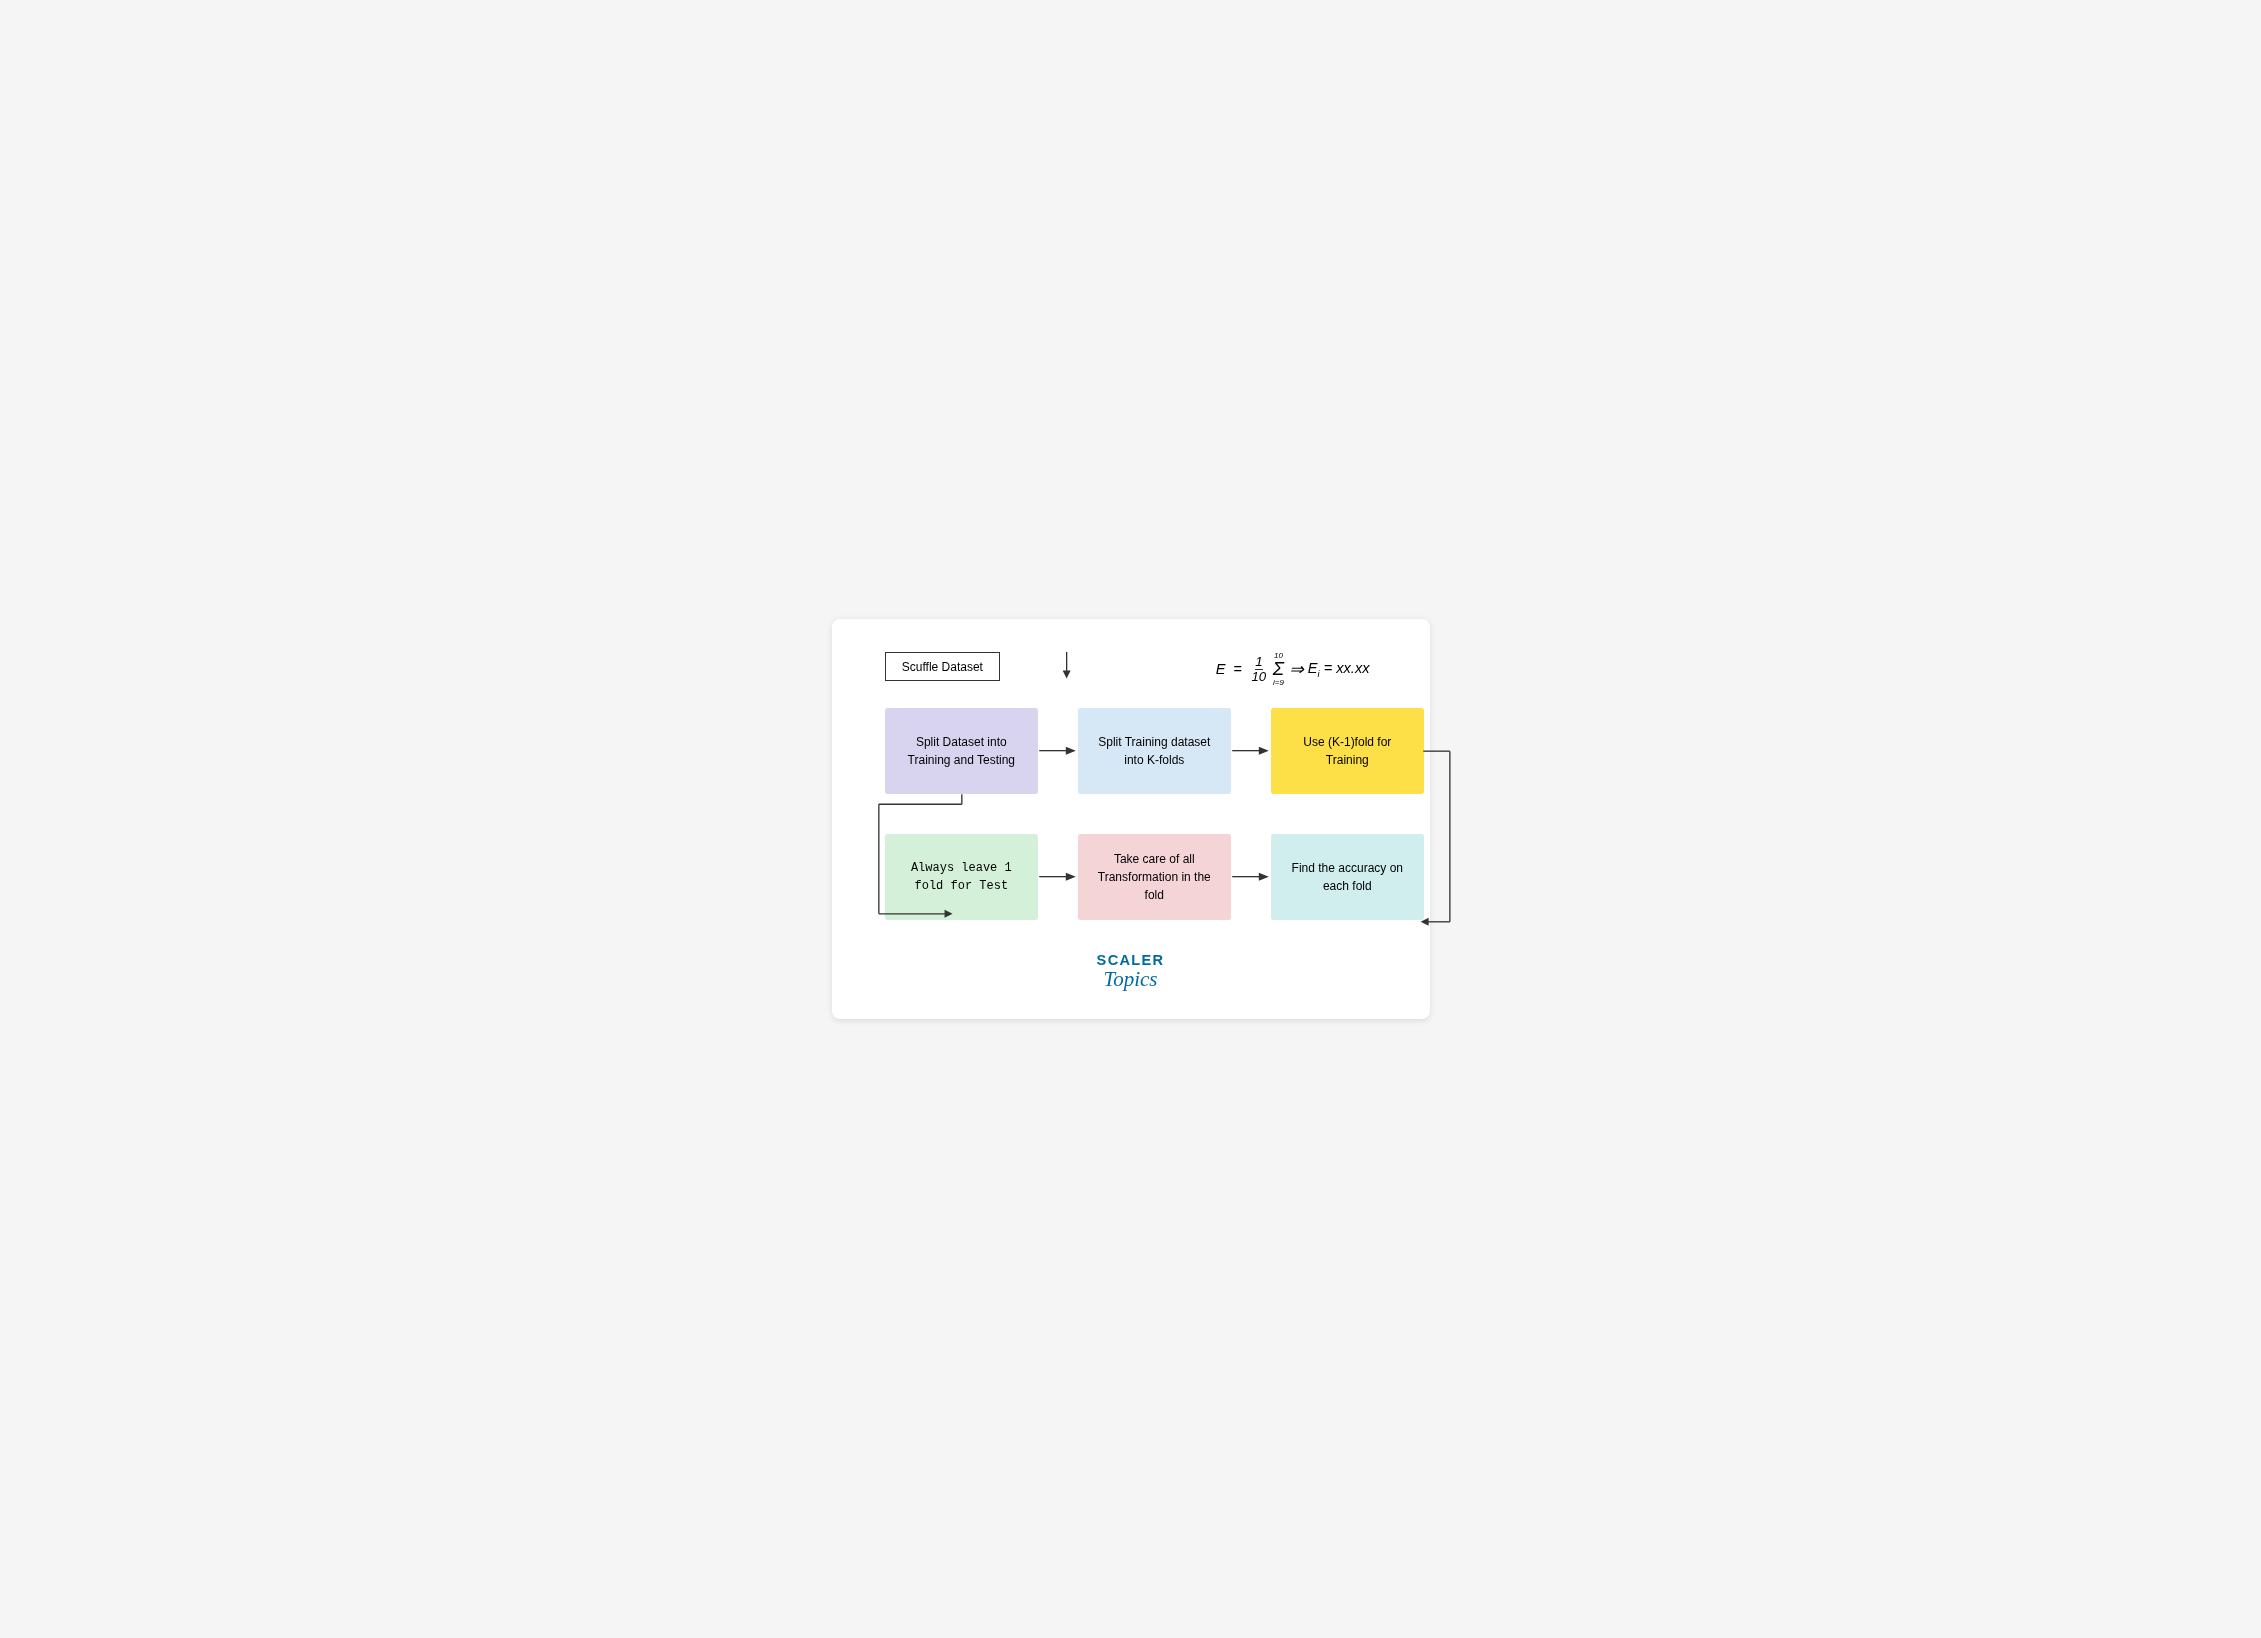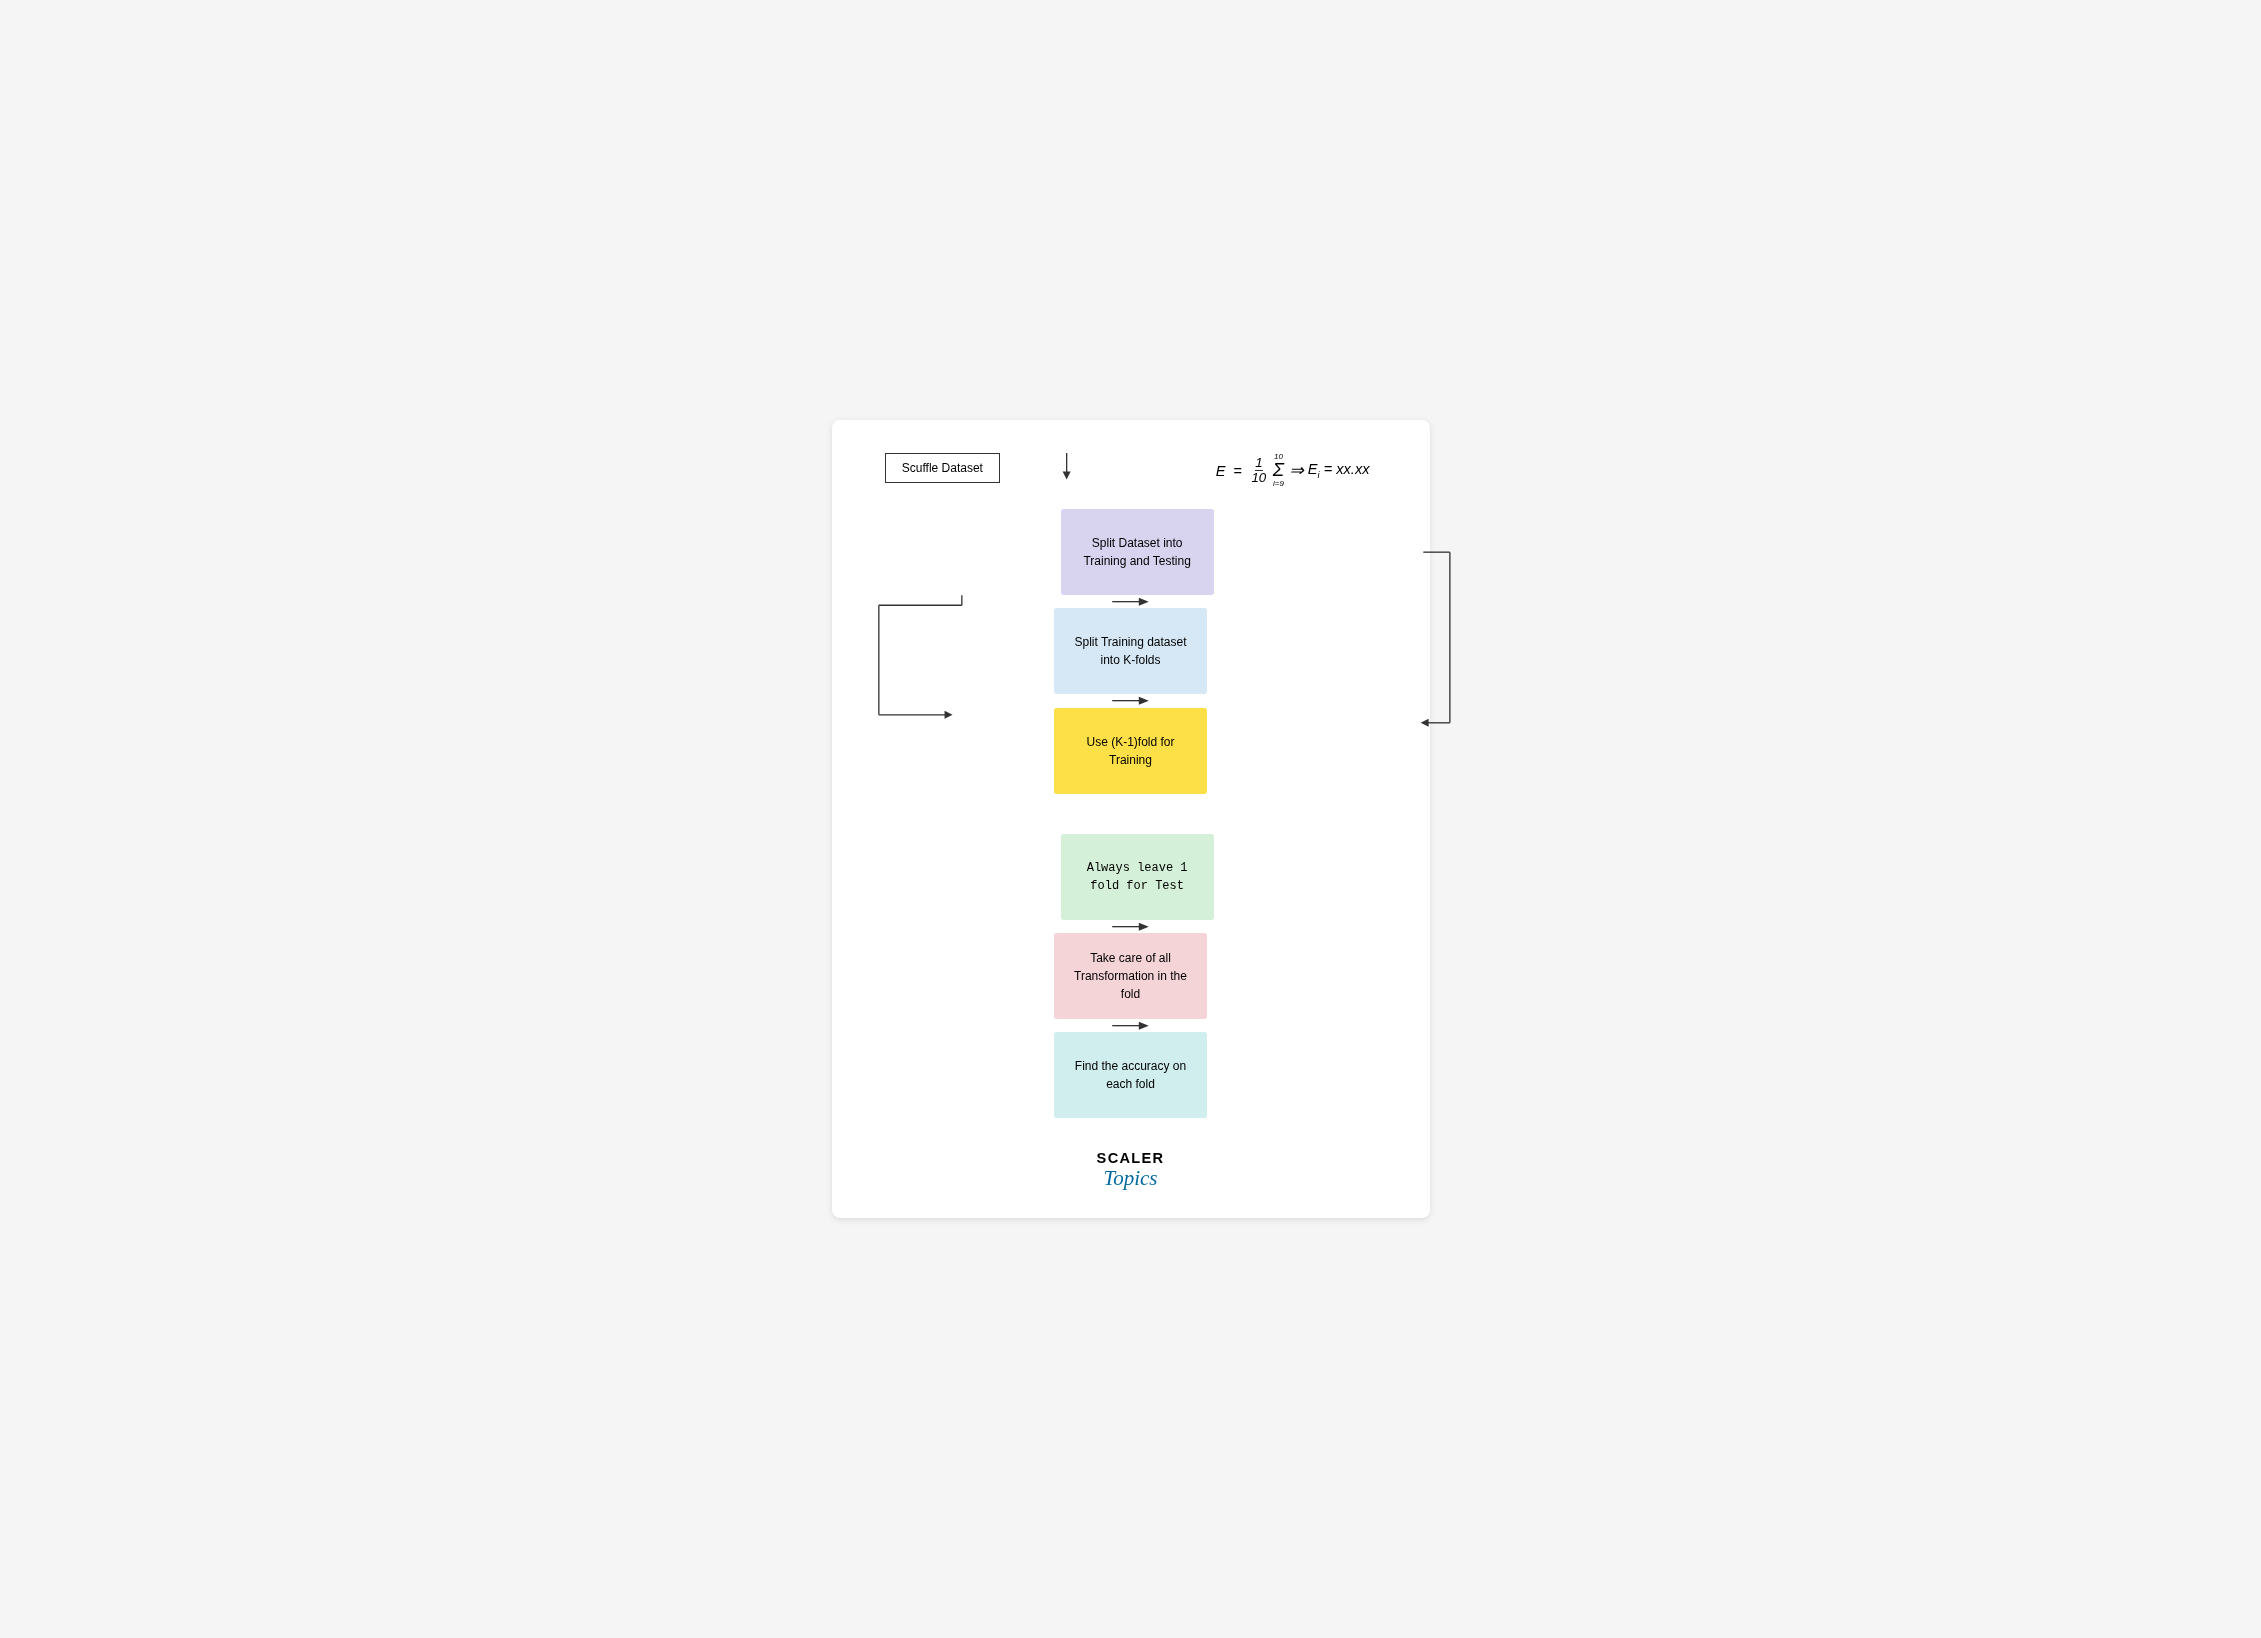--- a/index.html
+++ b/index.html
@@ -93,21 +93,20 @@
       background: white;
     }
 
     
     .row1, .row2 {
       display: flex;
       align-items: center;
       justify-content: space-between;
       gap: 0;
       position: relative;
-      flex-direction: column;
     }
 
     .row1 {
       margin-top: 26.6px;
     }
 
     .row2 {
       margin-top: 40px;
     }
 
@@ -202,21 +201,21 @@
     
     .brand {
       text-align: center;
       margin-top: 33px;
     }
 
     .brand-scaler {
       font-size: 14.6px;
       font-weight: 900;
       letter-spacing: 1.3px;
-      color: #000000;
+      color: #0369a1;
       display: block;
       line-height: 1;
     }
 
     .brand-topics {
       font-size: 21px;
       font-style: italic;
       color: #0369a1;
       font-family: 'Georgia', cursive;
       display: block;

